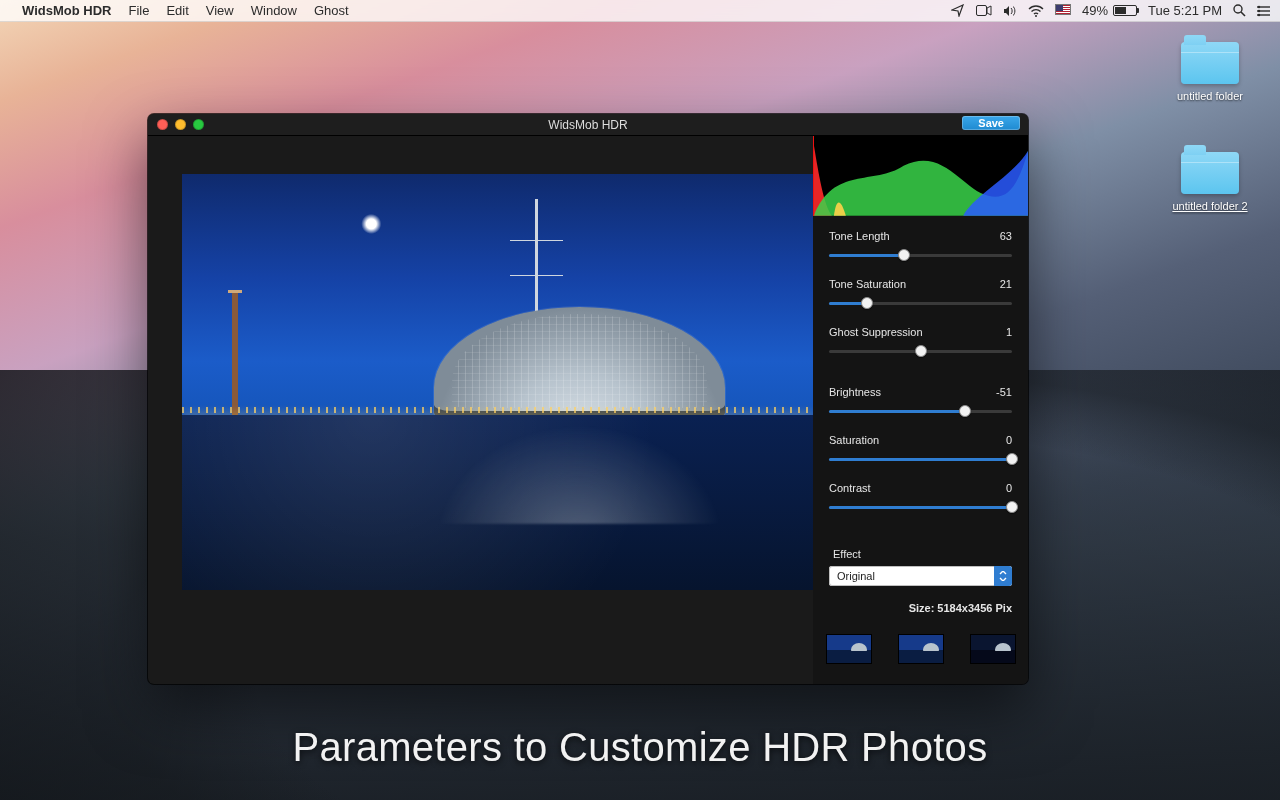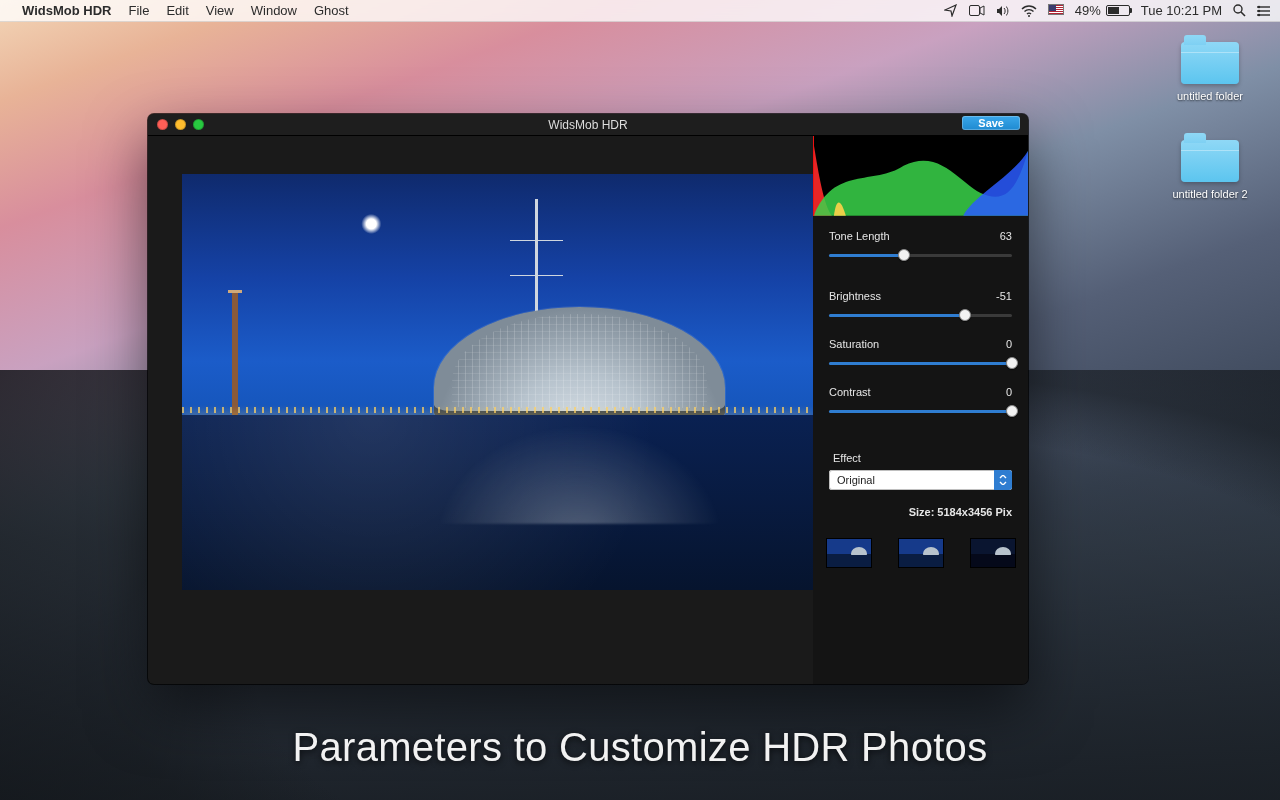--- a/index.html
+++ b/index.html
@@ -256,21 +256,21 @@
             <circle cx="8" cy="11" r="1" fill="#2c2c2c"></circle>
           </svg>
       </span>
       <span class="icon"><span class="flag"></span></span>
       <span class="battery">
         <span>49%</span>
         <span class="bat">
             <span class="lvl" style="width:49%"></span>
           </span>
       </span>
-      <span>Tue 10:21 PM</span>
+      <span>Tue 5:21 PM</span>
       <span class="icon">
         <svg width="13" height="13" viewBox="0 0 13 13">
             <circle cx="5" cy="5" r="4" fill="none" stroke="#2c2c2c" stroke-width="1.4"></circle>
             <line x1="8" y1="8" x2="12" y2="12" stroke="#2c2c2c" stroke-width="1.6"></line>
           </svg>
       </span>
       <span class="icon">
         <svg width="13" height="12" viewBox="0 0 13 12">
             <line x1="0" y1="2" x2="13" y2="2" stroke="#2c2c2c" stroke-width="1.4"></line>
             <line x1="0" y1="6" x2="13" y2="6" stroke="#2c2c2c" stroke-width="1.4"></line>
@@ -280,21 +280,21 @@
             <circle cx="2" cy="10" r="1.2" fill="#2c2c2c"></circle>
           </svg>
       </span>
     </div>
   </div>
 
   <div class="desk-icon" style="right:30px; top:42px;">
     <div class="folder"></div>
     <div>untitled folder</div>
   </div>
-  <div class="desk-icon" style="right:30px; top:140px;">
+  <div class="desk-icon" style="right:30px; top:152px;text-decoration:underline;">
     <div class="folder"></div>
     <div>untitled folder 2</div>
   </div>
 
   <div class="window">
     <div class="titlebar">
       <div class="traffic">
         <span class="dot close"></span>
         <span class="dot min"></span>
         <span class="dot max"></span>
@@ -334,20 +334,44 @@
                 <span>Tone Length</span>
                 <span class="val">63</span>
               </div>
             <div class="slider">
                 <div class="track">
                   <div class="fill" style="width:41%"></div>
                 </div>
                 <div class="thumb" style="left:41%"></div>
               </div>
           </div>
+          <div class="slider-group">
+            <div class="slider-label">
+                <span>Tone Saturation</span>
+                <span class="val">21</span>
+              </div>
+            <div class="slider">
+                <div class="track">
+                  <div class="fill" style="width:21%"></div>
+                </div>
+                <div class="thumb" style="left:21%"></div>
+              </div>
+          </div>
+          <div class="slider-group">
+            <div class="slider-label">
+                <span>Ghost Suppression</span>
+                <span class="val">1</span>
+              </div>
+            <div class="slider">
+                <div class="track">
+                  <div class="fill" style="width:0%"></div>
+                </div>
+                <div class="thumb" style="left:50%"></div>
+              </div>
+          </div>
 
           <div class="sep"></div>
 
           <div class="slider-group">
             <div class="slider-label">
                 <span>Brightness</span>
                 <span class="val">-51</span>
               </div>
             <div class="slider">
                 <div class="track">

